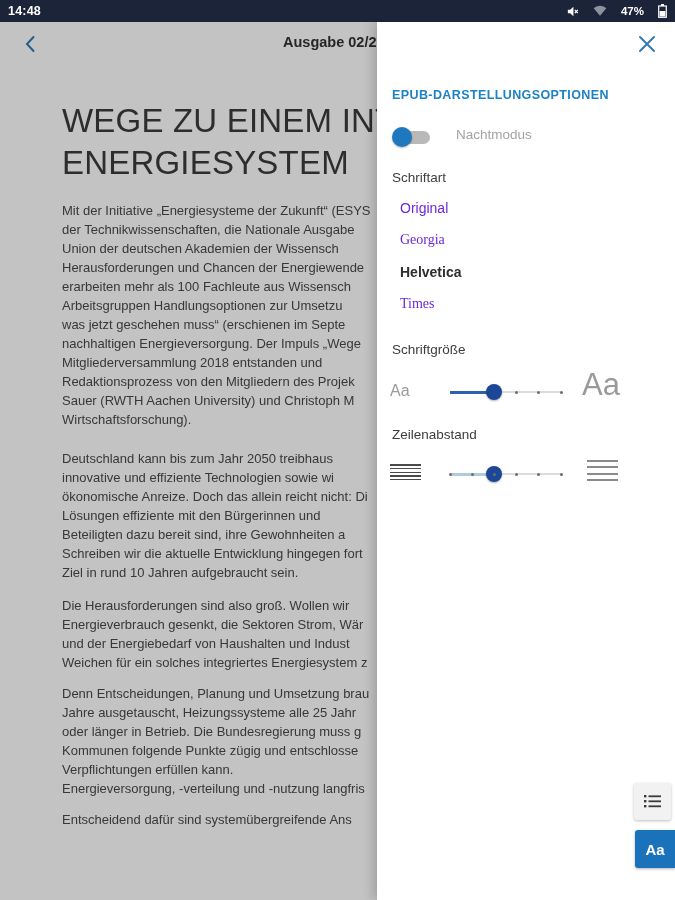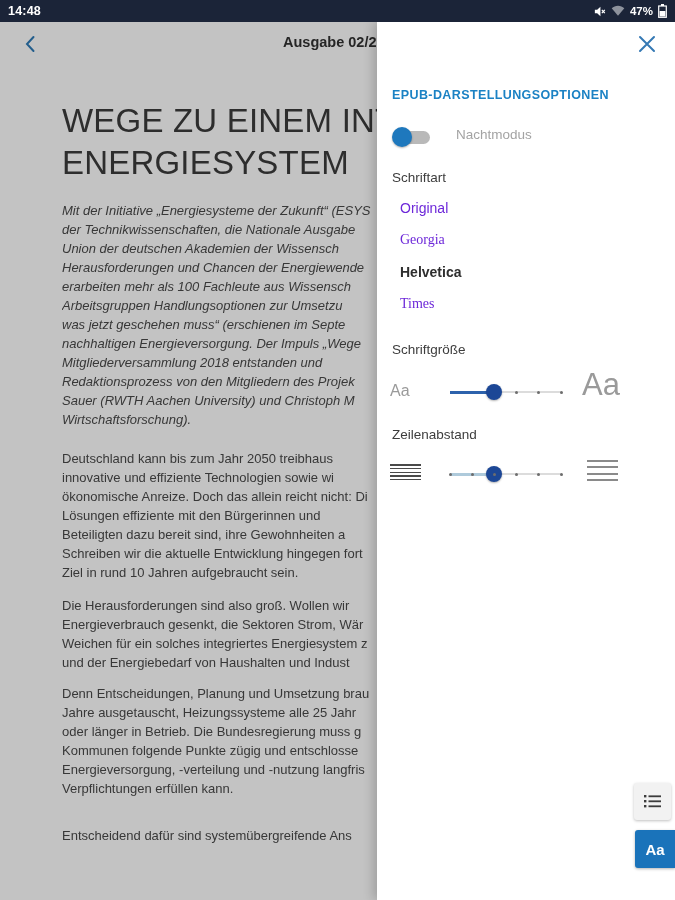--- a/index.html
+++ b/index.html
@@ -5,21 +5,21 @@
   html,body{margin:0;padding:0;}
   body{width:675px;height:900px;overflow:hidden;background:#fff;
        font-family:"Liberation Sans","DejaVu Sans",sans-serif;-webkit-font-smoothing:antialiased;}
   .screen{position:relative;width:552px;height:900px;}
 
   
   .statusbar{position:absolute;left:0;top:0;width:675px;height:22px;background:#1b2438;
              color:#fff;display:flex;align-items:center;justify-content:space-between;
              padding:0 8px;box-sizing:border-box;z-index:60;}
   .sb-time{font-size:12.5px;font-weight:bold;letter-spacing:.2px;}
-  .sb-right{display:flex;align-items:center;gap:5px;}
+  .sb-right{display:flex;align-items:center;gap:14px;}
   .sb-right svg{display:block;}
   .sb-batt-text{font-size:11.5px;font-weight:bold;}
 
   
   .app{position:absolute;left:0;top:22px;width:675px;height:878px;background:#fff;overflow:hidden;}
 
   
   .reader{position:absolute;inset:0;background:#fff;}
   .toolbar{position:absolute;left:0;top:0;width:675px;height:46px;background:#fff;}
   .back{position:absolute;left:20px;top:11px;width:22px;height:22px;cursor:pointer;}
@@ -110,21 +110,21 @@
         </svg>
         <span class="tb-title">Ausgabe 02/20</span>
       </div>
 
       <div class="article">
         <div class="headline" id="headline">
             <div>WEGE ZU EINEM INT</div>
             <div>ENERGIESYSTEM</div>
           </div>
         <div id="article-body" style="margin-top:17px;">
-            <div class="para" style="margin-top: 0px; font-style: italic;">
+            <div class="para" style="margin-top: 0px;">
               <div class="ln just">Mit der Initiative „Energiesysteme der Zukunft“ (ESYS</div>
               <div class="ln just">der Technikwissenschaften, die Nationale Ausgabe</div>
               <div class="ln just">Union der deutschen Akademien der Wissensch</div>
               <div class="ln just">Herausforderungen und Chancen der Energiewende</div>
               <div class="ln just">erarbeiten mehr als 100 Fachleute aus Wissensch</div>
               <div class="ln just">Arbeitsgruppen Handlungsoptionen zur Umsetzu</div>
               <div class="ln just">was jetzt geschehen muss“ (erschienen im Septe</div>
               <div class="ln just">nachhaltigen Energieversorgung. Der Impuls „Wege</div>
               <div class="ln just">Mitgliederversammlung 2018 entstanden und</div>
               <div class="ln just">Redaktionsprozess von den Mitgliedern des Projek</div>
@@ -136,32 +136,32 @@
               <div class="ln just">innovative und effiziente Technologien sowie wi</div>
               <div class="ln just">ökonomische Anreize. Doch das allein reicht nicht: Di</div>
               <div class="ln just">Lösungen effiziente mit den Bürgerinnen und</div>
               <div class="ln just">Beteiligten dazu bereit sind, ihre Gewohnheiten a</div>
               <div class="ln just">Schreiben wir die aktuelle Entwicklung hingegen fort</div>
               <div class="ln">Ziel in rund 10 Jahren aufgebraucht sein.</div>
             </div>
             <div class="para" style="margin-top: 14px;">
               <div class="ln just">Die Herausforderungen sind also groß. Wollen wir</div>
               <div class="ln just">Energieverbrauch gesenkt, die Sektoren Strom, Wär</div>
+              <div class="ln just">und der Energiebedarf von Haushalten und Indust</div>
               <div class="ln just">Weichen für ein solches integriertes Energiesystem z</div>
-              <div class="ln just">und der Energiebedarf von Haushalten und Indust</div>
             </div>
             <div class="para" style="margin-top: 12px;">
               <div class="ln just">Denn Entscheidungen, Planung und Umsetzung brau</div>
               <div class="ln just">Jahre ausgetauscht, Heizungssysteme alle 25 Jahr</div>
               <div class="ln just">oder länger in Betrieb. Die Bundesregierung muss g</div>
               <div class="ln just">Kommunen folgende Punkte zügig und entschlosse</div>
+              <div class="ln">Verpflichtungen erfüllen kann.</div>
               <div class="ln just">Energieversorgung, -verteilung und -nutzung langfris</div>
-              <div class="ln">Verpflichtungen erfüllen kann.</div>
-            </div>
-            <div class="para" style="margin-top: 28px;">
+            </div>
+            <div class="para" style="margin-top: 12px;">
               <div class="ln just">Entscheidend dafür sind systemübergreifende Ans</div>
             </div>
           </div>
       </div>
     </div>
 
     <div class="scrim"></div>
 
     <div class="panel">
       <svg class="close-x" viewBox="0 0 22 22">

